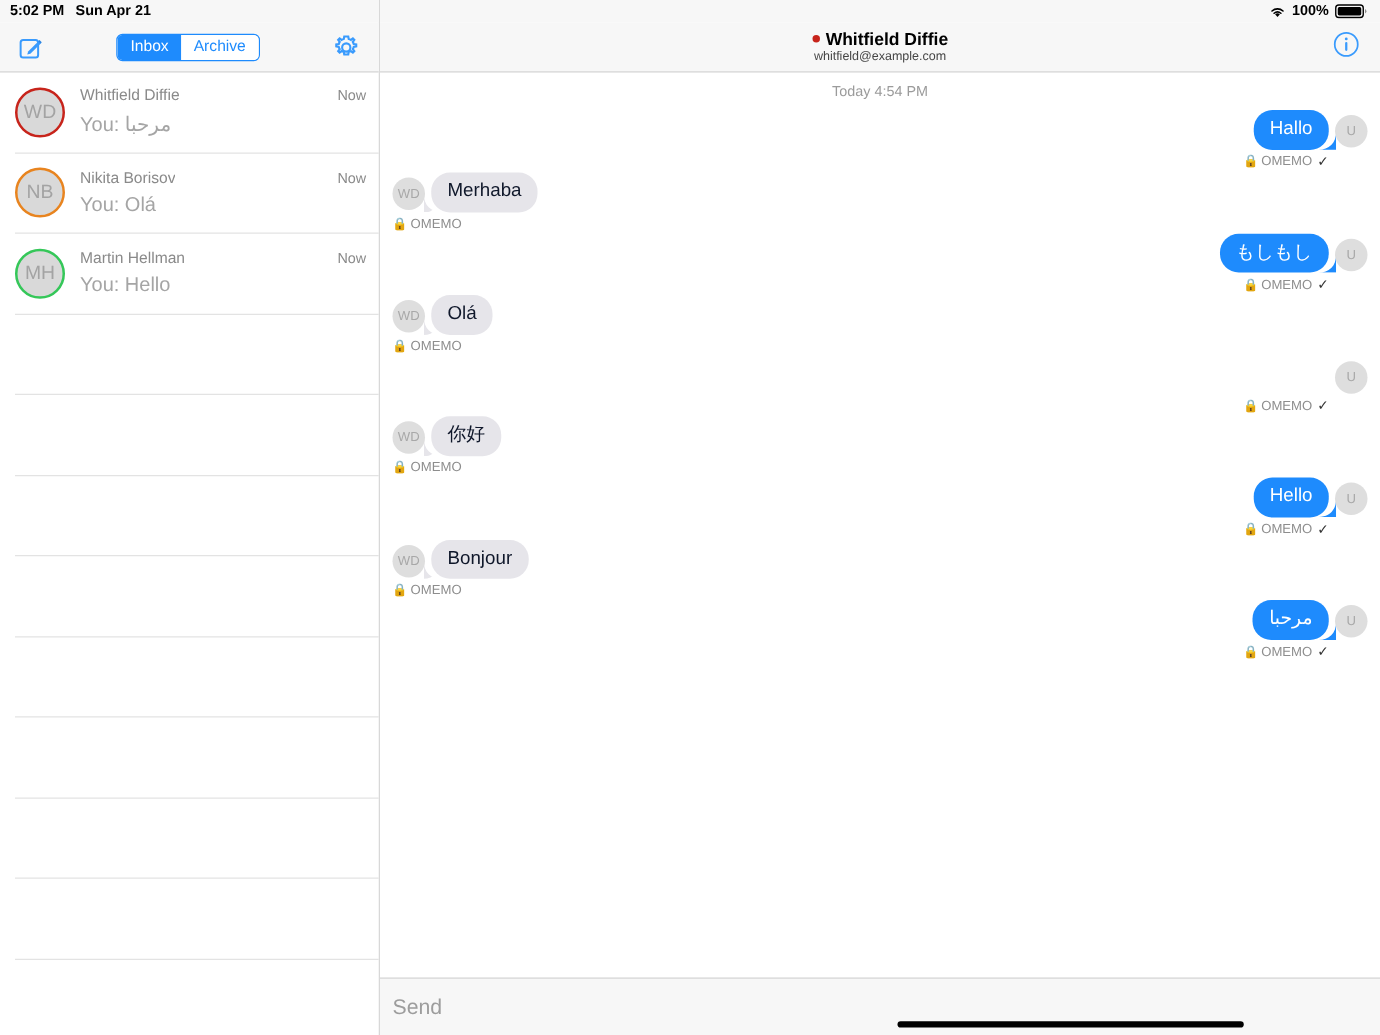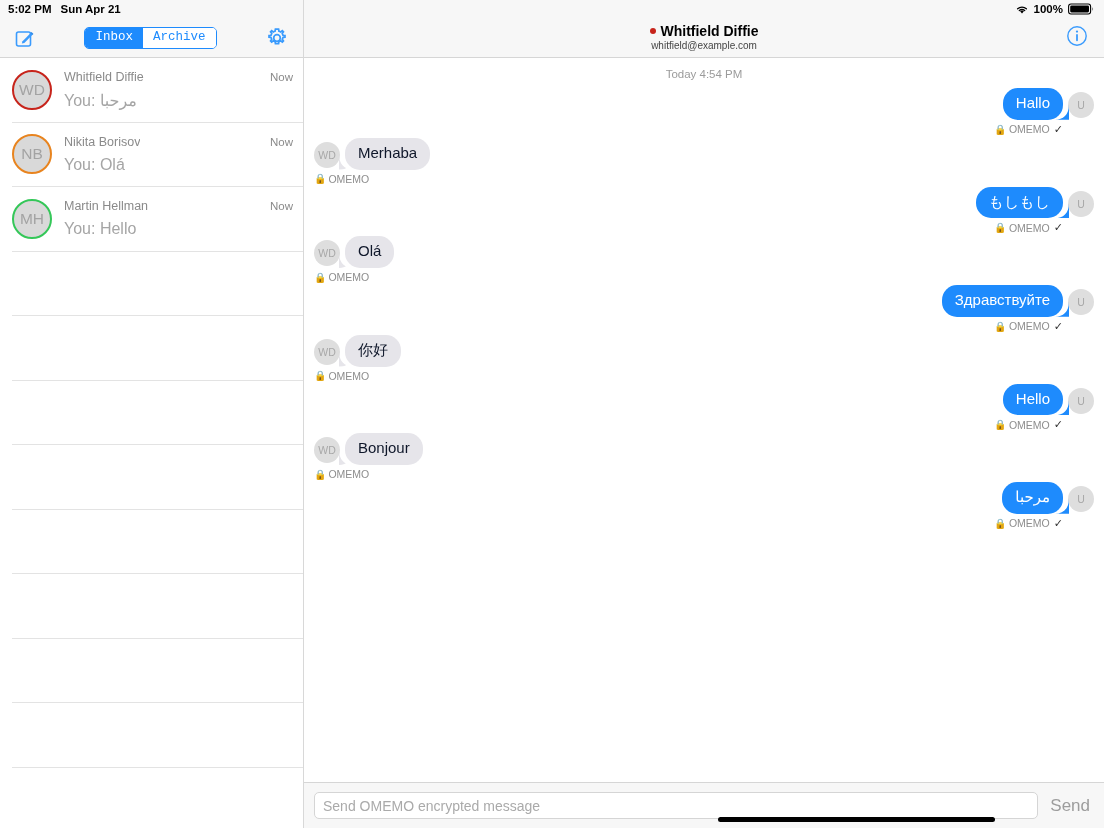--- a/index.html
+++ b/index.html
@@ -41,21 +41,20 @@
     border-radius: 5px;
     overflow: hidden;
     height: 22px;
     font-size: 12.5px;
   }
   .seg {
     padding: 0 10px;
     display: flex; align-items: center; justify-content: center;
     cursor: pointer;
     line-height: 1;
-    font-family: Liberation Mono, monospace;
   }
   .seg.active { background: #1e8bfd; color: #fff; }
   .seg.inactive { background: #ffffff; color: #1e8bfd; }
 
   .conv-list { position: relative; }
   .conv-row {
     height: 64.5px;
     display: flex; align-items: center;
     border-bottom: 1px solid #e3e3e3;
     margin-left: 12px;
@@ -332,21 +331,20 @@
               </div>
               <div class="meta">
                 <span class="lock">🔒</span>
                 <span>OMEMO</span>
               </div>
             </div>
           </div>
           <div class="msg out">
             <div class="msg-col">
               <div class="bubble-row">
-                <div class="bubble out">Здравствуйте</div>
                 <div class="mini-av">U</div>
               </div>
               <div class="meta">
                 <span class="lock">🔒</span>
                 <span>OMEMO</span>
                 <span class="check">✓</span>
               </div>
             </div>
           </div>
           <div class="msg in">
@@ -396,19 +394,18 @@
                 <span class="lock">🔒</span>
                 <span>OMEMO</span>
                 <span class="check">✓</span>
               </div>
             </div>
           </div>
         </div>
     </div>
 
     <div class="compose">
-      <input class="compose-input" type="text" placeholder="Send OMEMO encrypted message" style="">
       <div class="send-btn">Send</div>
     </div>
 
     <div class="home-bar"></div>
   </div>
 </div>
 
 </body></html>

